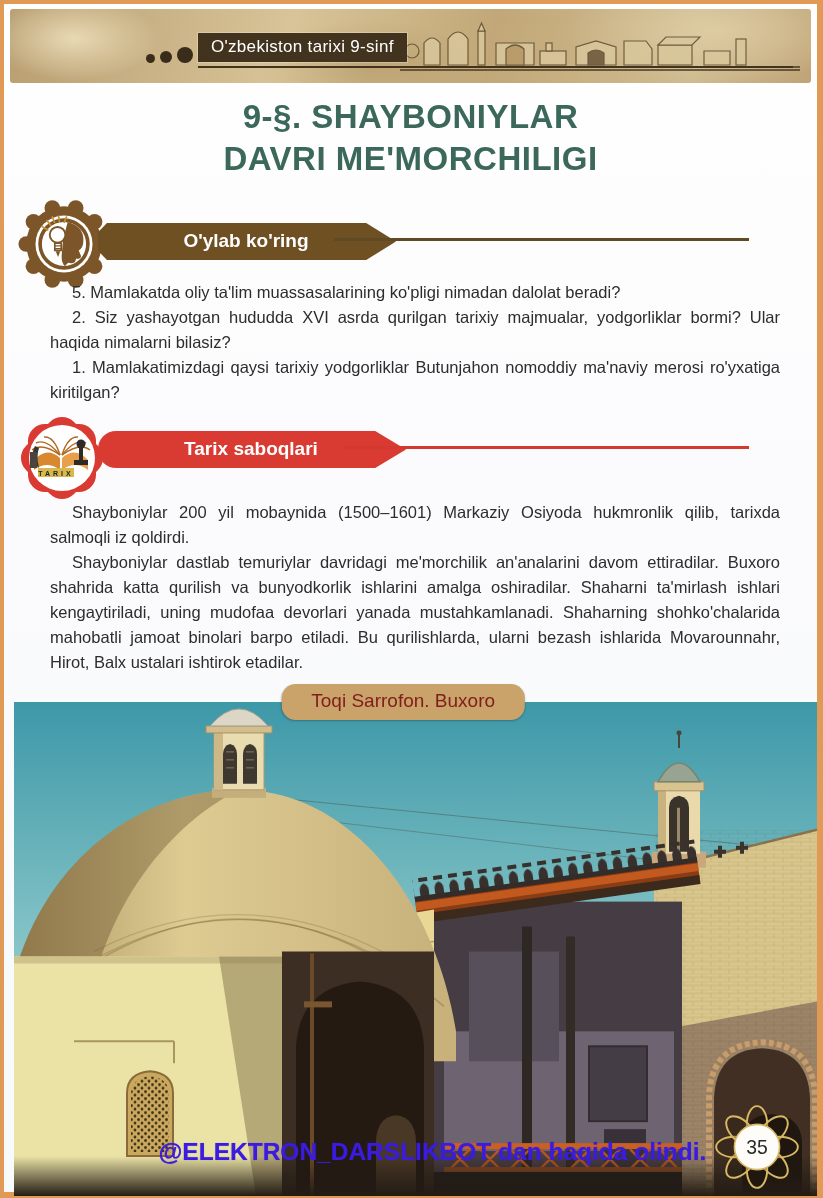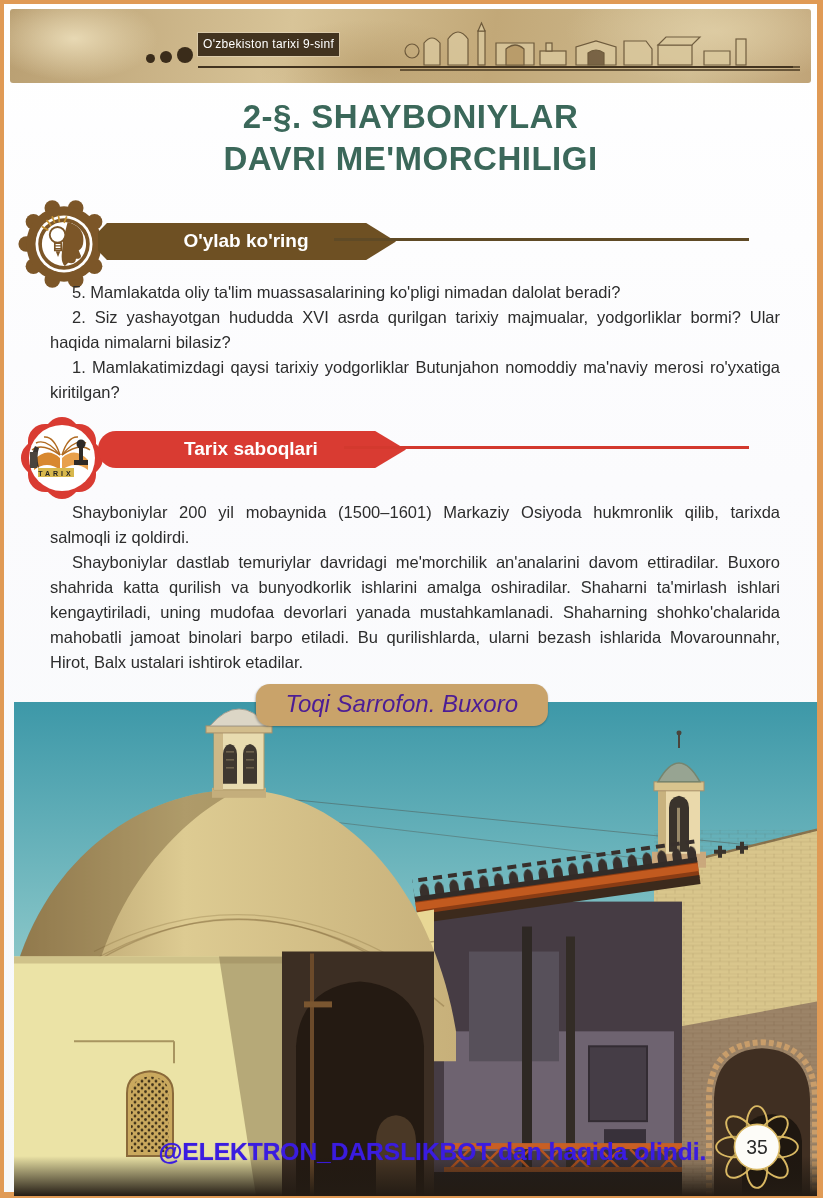--- a/index.html
+++ b/index.html
@@ -24,21 +24,21 @@
     border-radius:3px;
   }
   .banner-dots{position:absolute;left:136px;top:38px;display:flex;align-items:flex-end;gap:5px;}
   .banner-dots i{display:block;border-radius:50%;background:#3a2c1a;}
   .banner-dots i:nth-child(1){width:9px;height:9px;}
   .banner-dots i:nth-child(2){width:12px;height:12px;}
   .banner-dots i:nth-child(3){width:16px;height:16px;}
   .book-title-badge{
     position:absolute;left:188px;top:24px;
     background:#42331f;color:#fff;
-    font-size:12px;padding:4px 5px 5px;letter-spacing:.3px;
+    font-size:17px;padding:4px 13px 5px;letter-spacing:.3px;
     box-shadow:0 0 0 1px rgba(255,255,255,.25);
   }
   .banner-line{position:absolute;left:188px;top:57px;width:595px;height:2px;background:#42331f;}
   .skyline{position:absolute;left:390px;top:4px;}
   
   .chapter-title{
     position:absolute;left:0;top:92px;width:100%;
     text-align:center;color:#3b685a;font-weight:bold;
     font-size:33px;line-height:1.28;letter-spacing:.5px;
   }
@@ -58,21 +58,21 @@
   .textblock{
     position:absolute;left:46px;width:730px;
     font-size:16.5px;line-height:1.52;color:#2d2d2d;
     text-align:justify;
   }
   .textblock p{margin:0;text-indent:22px;}
   
   .photo{position:absolute;left:10px;top:698px;width:803px;height:494px;}
   .caption-badge{
     position:absolute;left:50%;top:680px;transform:translateX(-53%);
-    background:#c9a36a;color:#4c1d95;font-style:italic;font-size:24px;
+    background:#c9a36a;color:#7f1d1d;font-size:19px;
     padding:6px 30px 8px;border-radius:14px;z-index:5;
     box-shadow:0 1px 2px rgba(0,0,0,.25);
     white-space:nowrap;
   }
   
   .page-badge{position:absolute;left:710px;top:1100px;z-index:6;}
   .watermark{
     position:absolute;left:50%;top:1134px;transform:translateX(-46%);
     z-index:7;color:#3a1ce0;font-weight:bold;font-size:24.5px;
     white-space:nowrap;text-shadow:0 0 1px rgba(60,20,220,.6);
@@ -108,21 +108,21 @@
     <div class="banner-dots">
         <i></i>
         <i></i>
         <i></i>
       </div>
     <div class="book-title-badge">O'zbekiston tarixi 9-sinf</div>
     <div class="banner-line"></div>
   </div>
 
   <div class="chapter-title">
-    <div>2-§. SHAYBONIYLAR</div>
+    <div>9-§. SHAYBONIYLAR</div>
     <div>DAVRI ME'MORCHILIGI</div>
   </div>
 
   <svg class="sec-icon" style="left:14px;top:194px;" width="92" height="92" viewBox="0 0 100 100">
     <g fill="#7c5628">
       <circle cx="91" cy="50" r="8.5"></circle>
         <circle cx="83.2" cy="74.1" r="8.5"></circle>
         <circle cx="62.7" cy="89" r="8.5"></circle>
       <circle cx="37.3" cy="89" r="8.5"></circle>
         <circle cx="16.8" cy="74.1" r="8.5"></circle>

